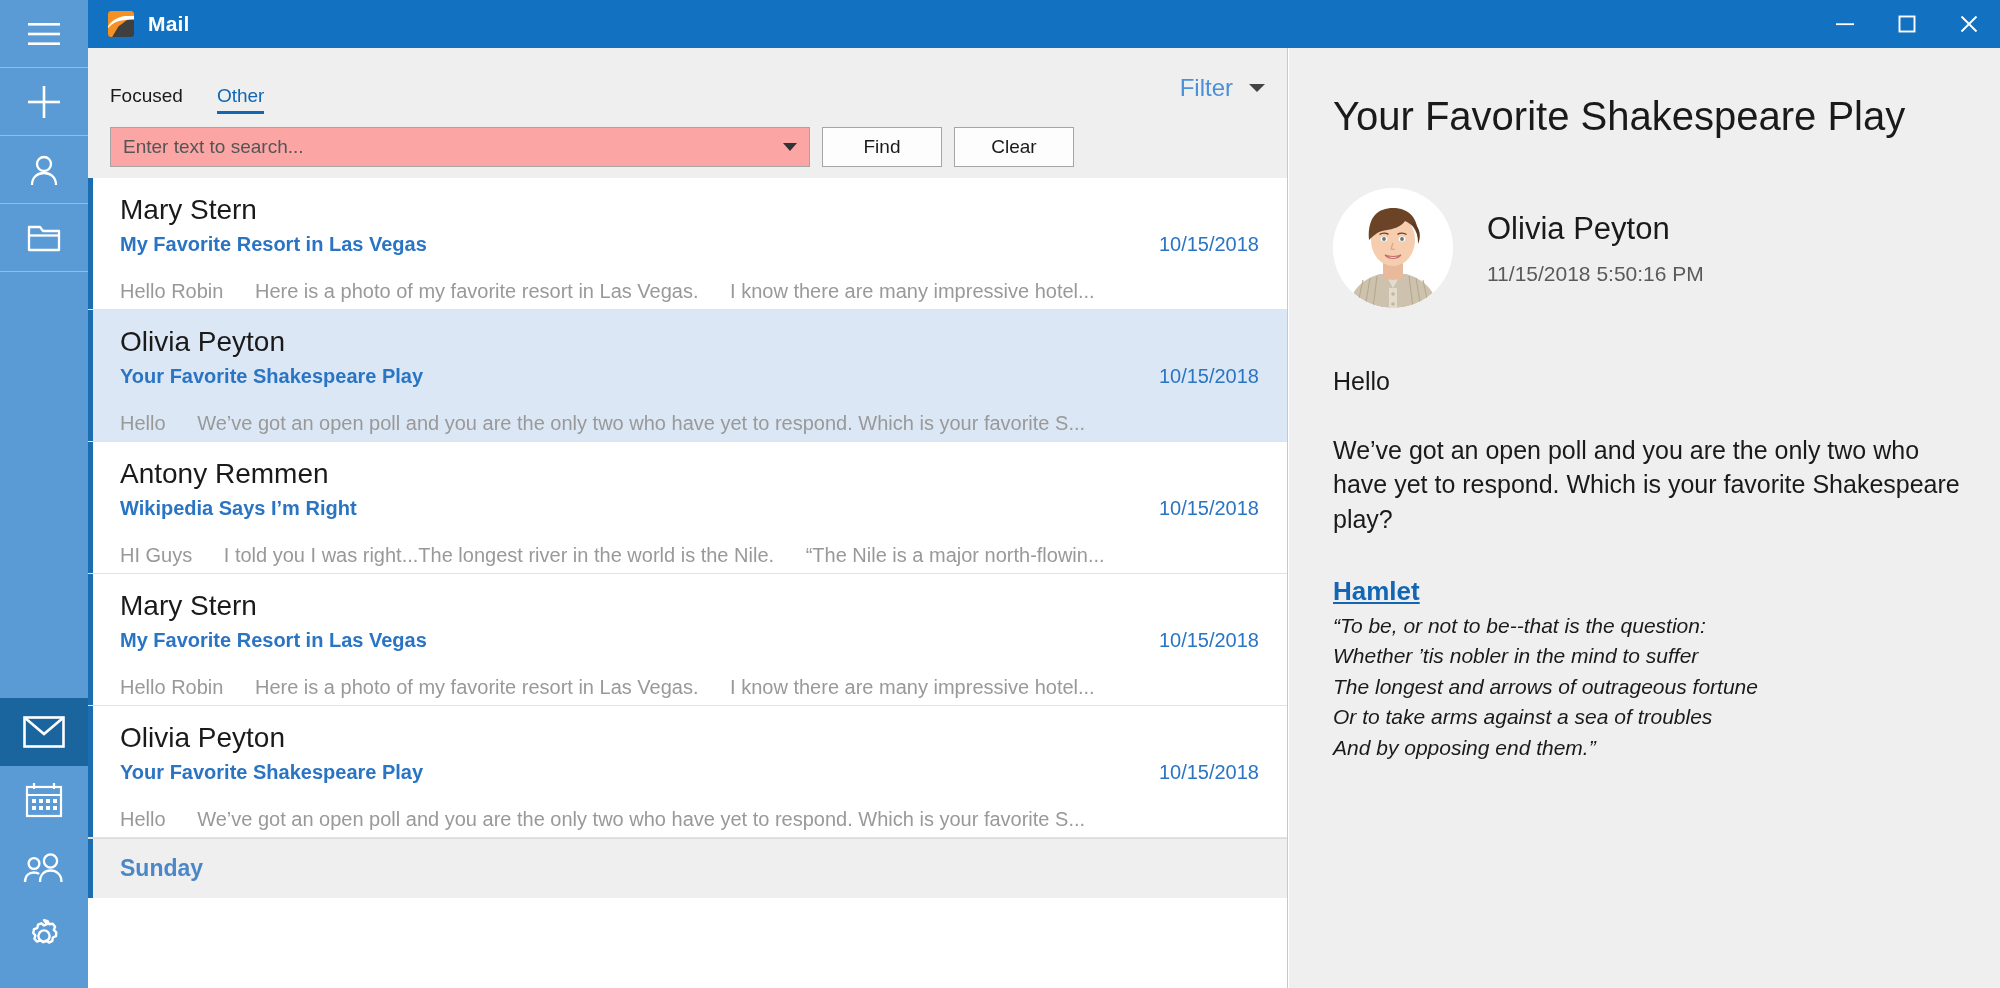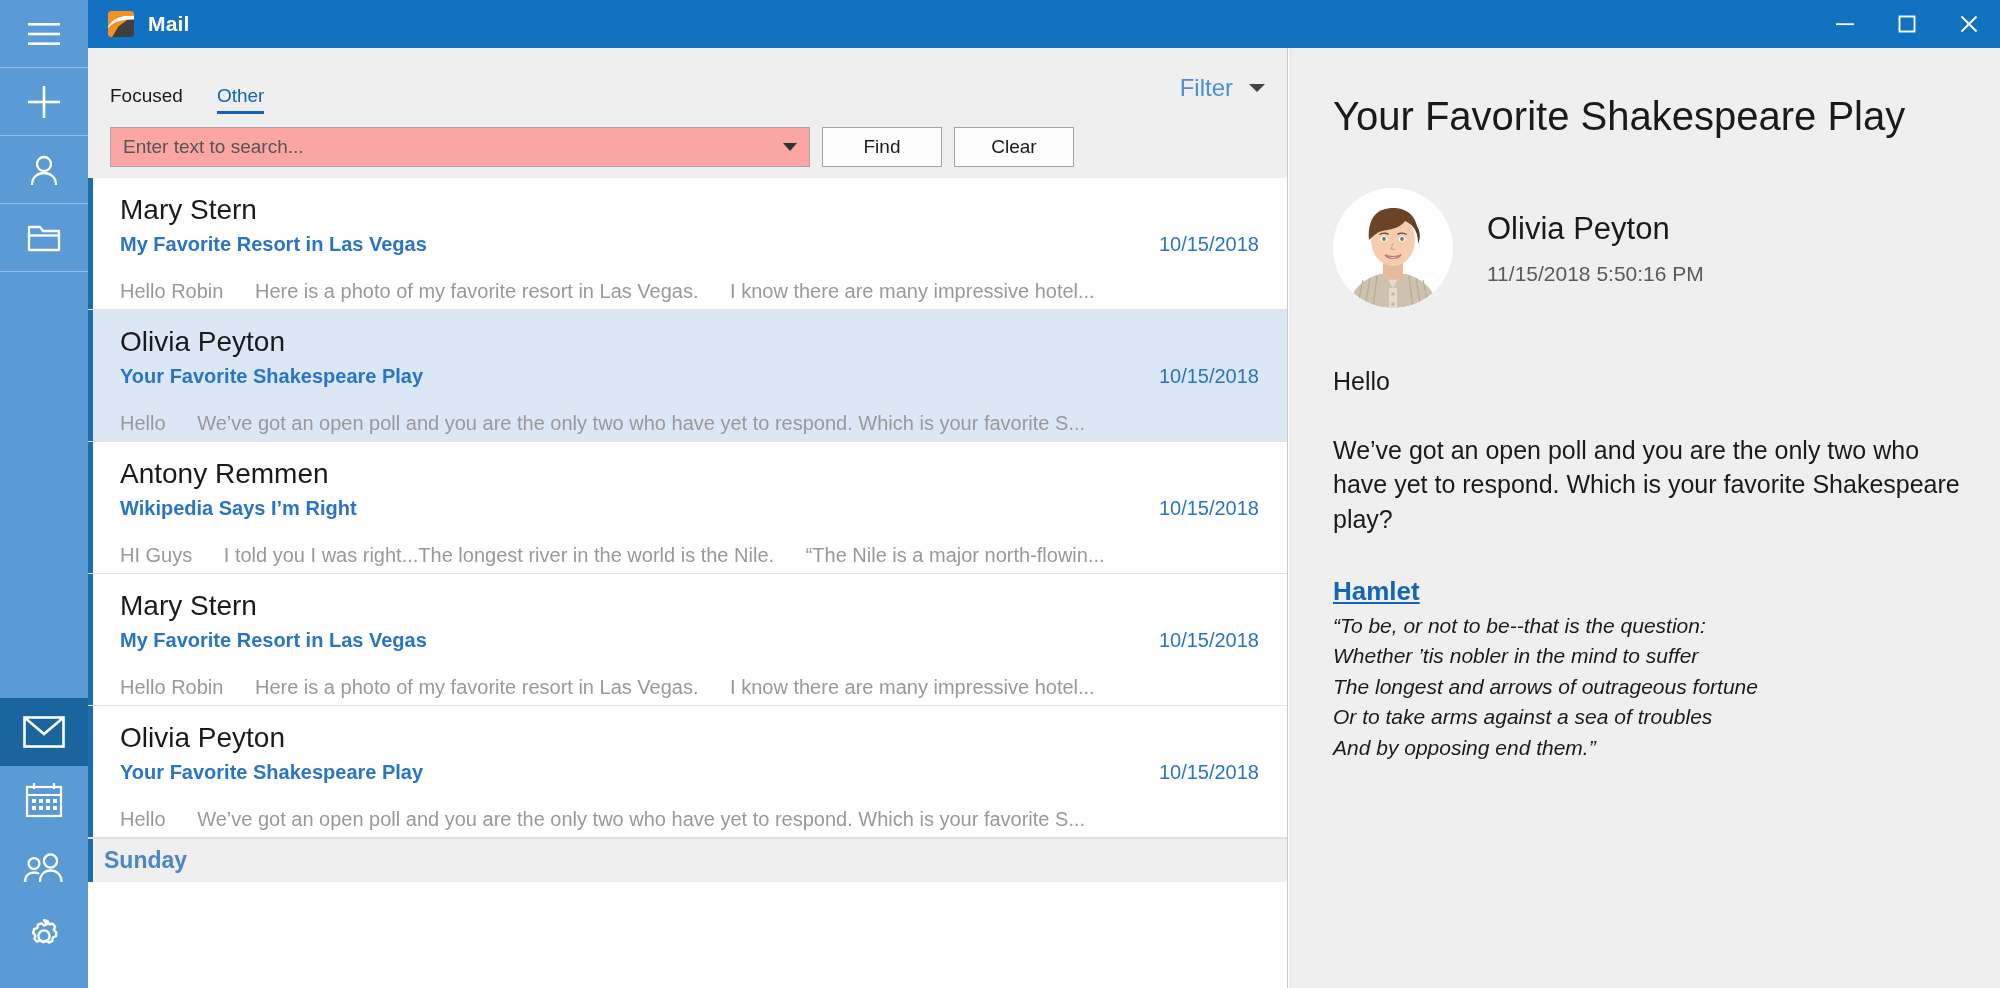--- a/index.html
+++ b/index.html
@@ -132,22 +132,22 @@
     font-size: 20px; font-weight: bold; color: #2a74c4; flex: 1 1 auto;
   }
   .mailrow .date { font-size: 20px; color: #2a74c4; flex: none; padding-left: 20px; }
   .mailrow .preview {
     font-size: 20px; color: #999; margin-top: 24px; white-space: nowrap;
     overflow: hidden; text-overflow: clip;
   }
   .mailrow .preview .p2 { margin-left: 26px; }
 
   .daygroup {
-    height: 44px; background: #efefef; border-top: 1px solid #dcdcdc;
-    display: flex; align-items: center; padding-left: 16px;
+    height: 60px; background: #efefef; border-top: 1px solid #dcdcdc;
+    display: flex; align-items: center; padding-left: 32px;
     position: relative;
   }
   .daygroup::before {
     content: ""; position: absolute; left: 0; top: 0; bottom: 0; width: 5px;
     background: #1c6cb0;
   }
   .daygroup span { font-size: 23px; font-weight: bold; color: #4a86c8; }
 
   
   #readpane {

